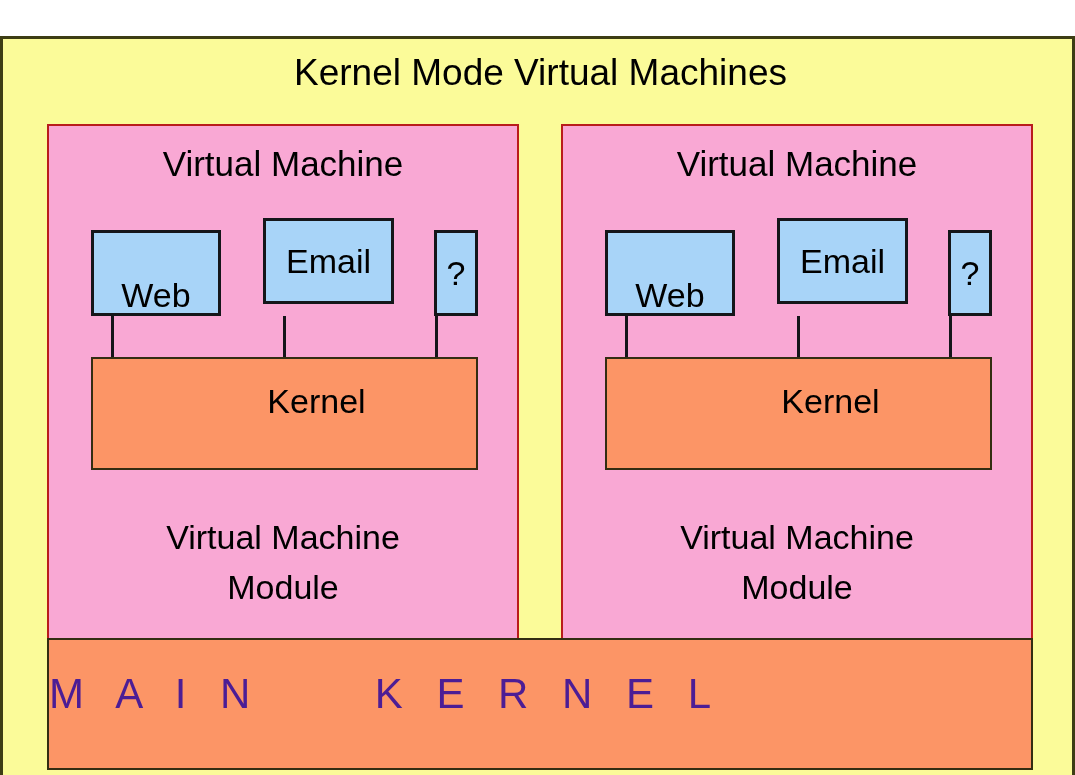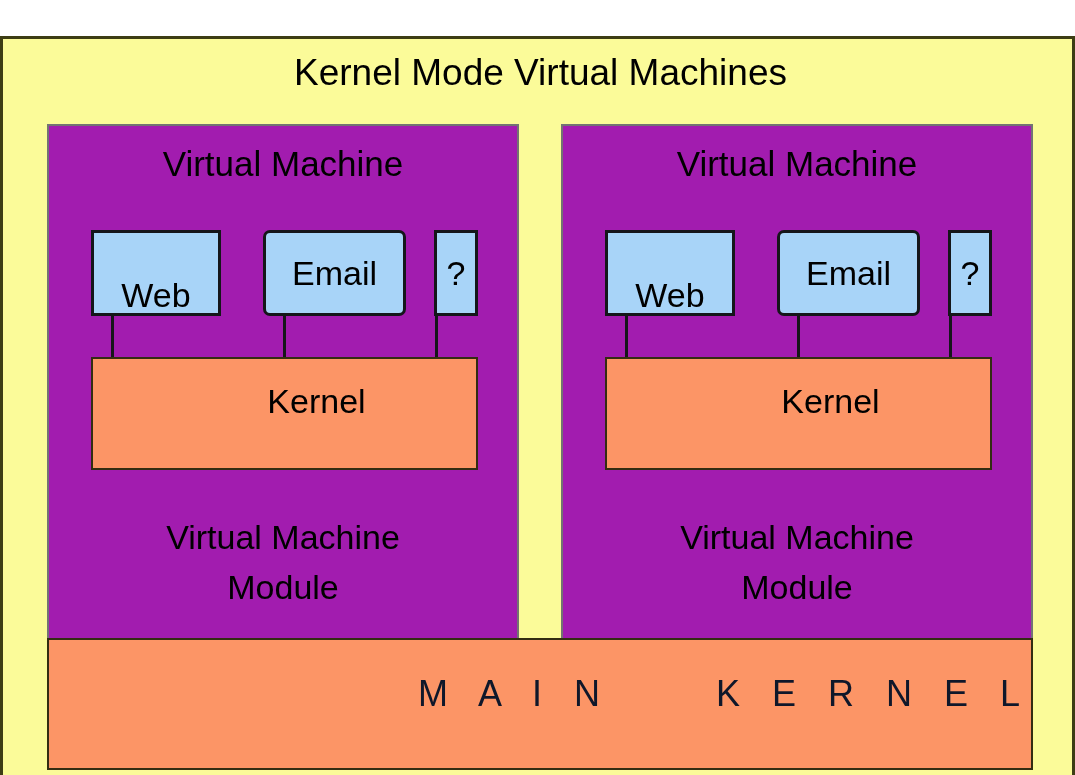--- a/index.html
+++ b/index.html
@@ -37,22 +37,22 @@
     white-space: nowrap;
   }
 
   
   .vm-panel {
     position: absolute;
     top: 85px;
     width: 472px;
     height: 516px;
     box-sizing: border-box;
-    background: #a21caf;
-    border: 2px solid #737373;
+    background: #f9a8d4;
+    border: 2px solid #b91c1c;
   }
   .vm-panel.left  { left: 44px; }
   .vm-panel.right { left: 558px; }
 
   .vm-title {
     position: absolute;
     left: 0;
     top: 17px;
     width: 100%;
     text-align: center;
@@ -80,24 +80,23 @@
   }
   .app-box.web {
     left: 42px;
     top: 104px;
     width: 130px;
     height: 86px;
     align-items: flex-end;
   }
   .app-box.email {
     left: 214px;
-    top: 104px;
-    width: 143px;
+    top: 92px;
+    width: 131px;
     height: 86px;
-    border-radius: 7px;
   }
   .app-box.unknown {
     left: 385px;
     top: 104px;
     width: 44px;
     height: 86px;
   }
 
   
   .connector {
@@ -167,25 +166,25 @@
     height: 132px;
     box-sizing: border-box;
     background: #fc9566;
     border: 2px solid #332d12;
   }
   .main-kernel .main-kernel-label {
     position: absolute;
     left: 0;
     top: 32px;
     width: 100%;
-    text-align: right;
-    font-size: 36px;
+    text-align: left;
+    font-size: 42px;
     line-height: 44px;
     letter-spacing: 11px;
-    color: #0f172a;
+    color: #4c1d95;
     white-space: pre;
   }
 </style>
 </head>
 <body>
 
 <div id="diagram">
 
   <div class="diagram-title">Kernel Mode Virtual Machines</div>
 

